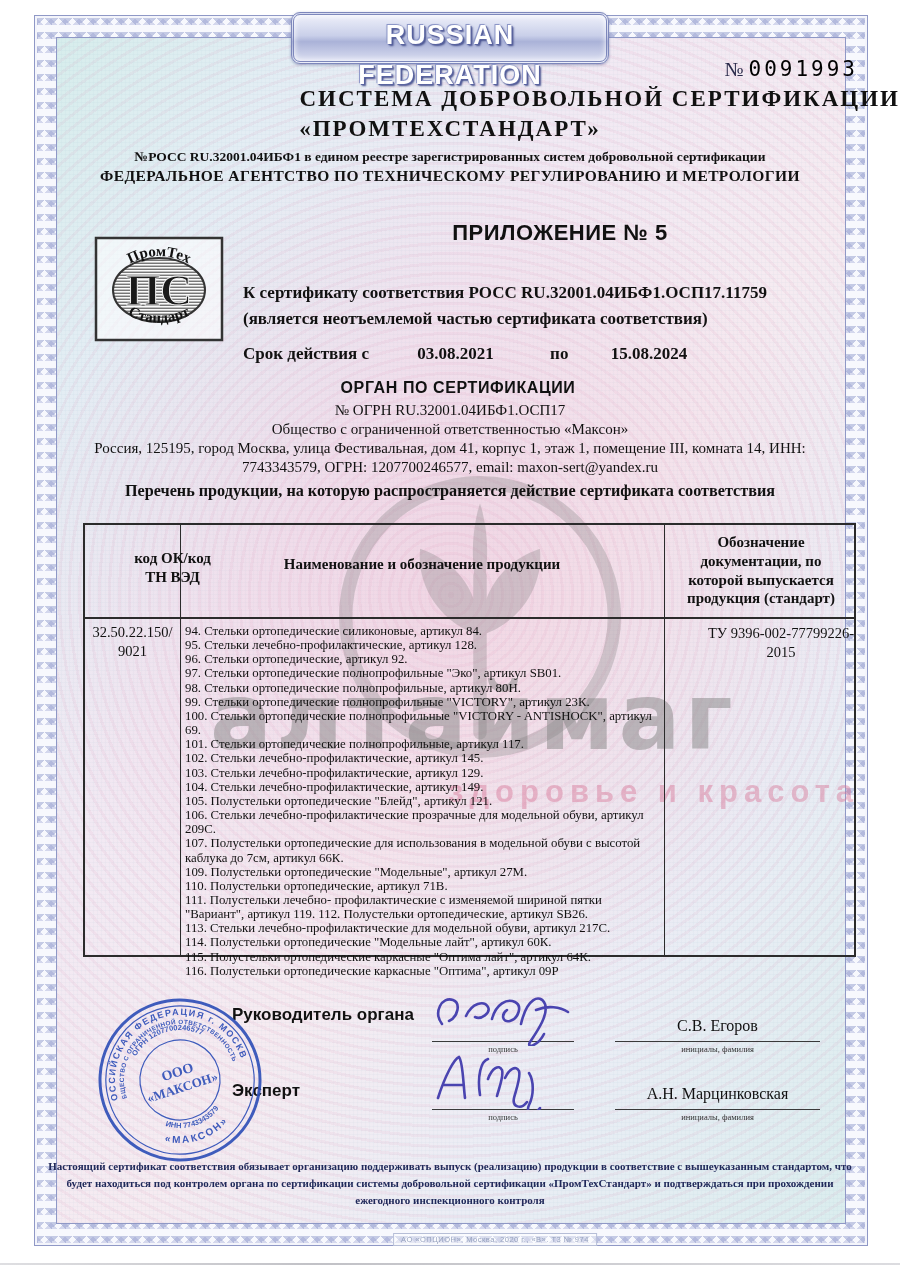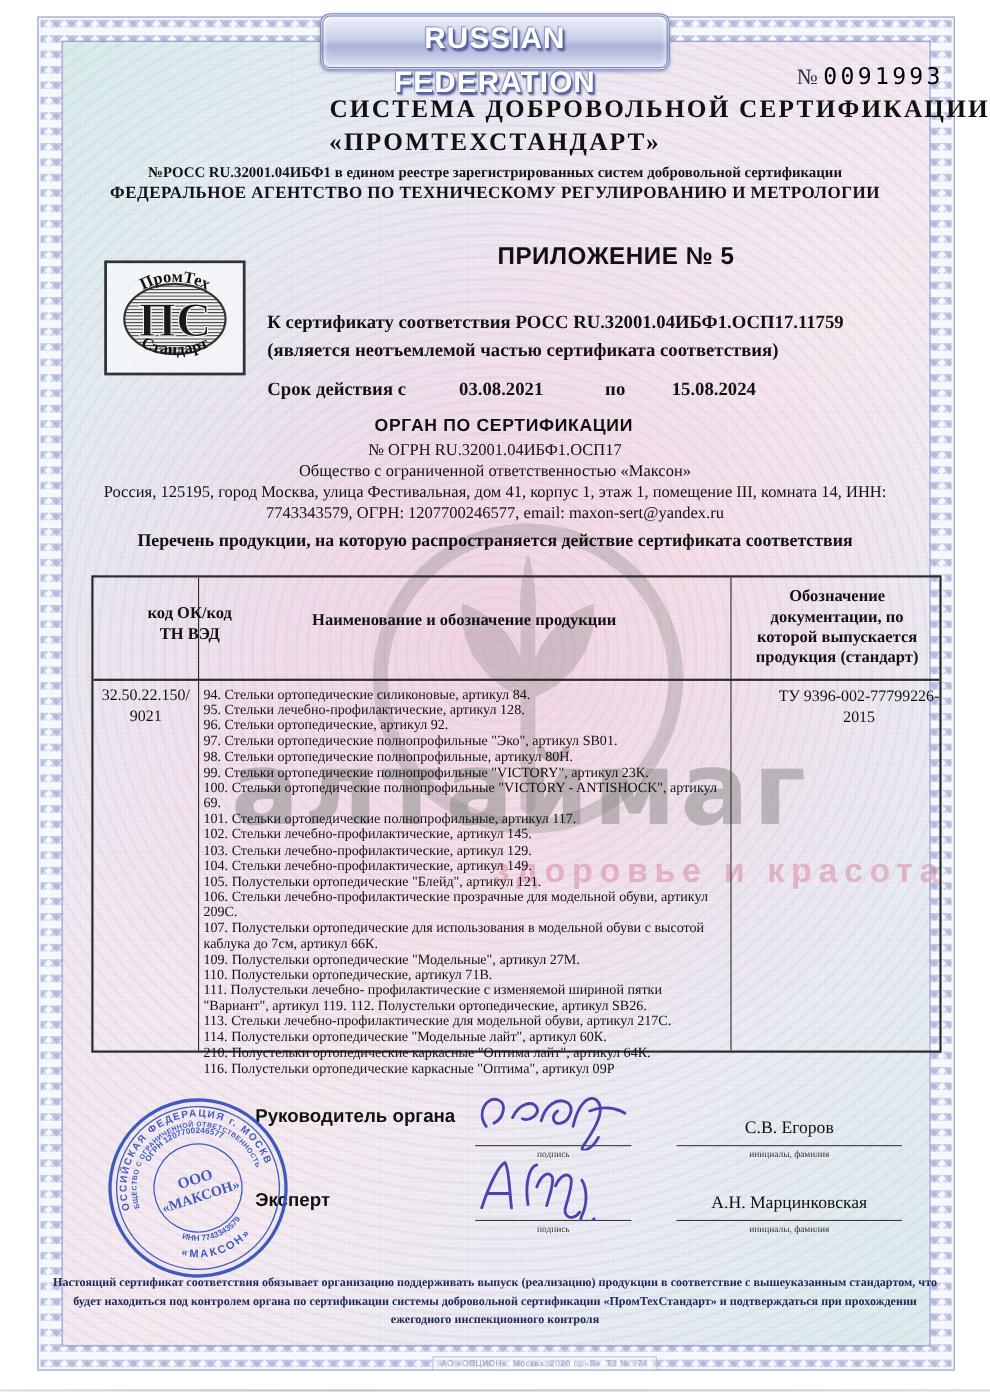--- a/index.html
+++ b/index.html
@@ -185,21 +185,21 @@
         <div class="item">103. Стельки лечебно-профилактические, артикул 129.</div>
         <div class="item">104. Стельки лечебно-профилактические, артикул 149.</div>
         <div class="item">105. Полустельки ортопедические "Блейд", артикул 121.</div>
         <div class="item">106. Стельки лечебно-профилактические прозрачные для модельной обуви, артикул 209С.</div>
         <div class="item">107. Полустельки ортопедические для использования в модельной обуви с высотой каблука до 7см, артикул 66К.</div>
         <div class="item">109. Полустельки ортопедические "Модельные", артикул 27М.</div>
         <div class="item">110. Полустельки ортопедические, артикул 71В.</div>
         <div class="item">111. Полустельки лечебно- профилактические с изменяемой шириной пятки "Вариант", артикул 119. 112. Полустельки ортопедические, артикул SB26.</div>
         <div class="item">113. Стельки лечебно-профилактические для модельной обуви, артикул 217С.</div>
         <div class="item">114. Полустельки ортопедические "Модельные лайт", артикул 60К.</div>
-        <div class="item">210. Полустельки ортопедические каркасные "Оптима лайт", артикул 64К.</div>
+        <div class="item">115. Полустельки ортопедические каркасные "Оптима лайт", артикул 64К.</div>
         <div class="item">116. Полустельки ортопедические каркасные "Оптима", артикул 09Р</div>
       </div>
     <div class="tb-doc">
         <div class="cellline">ТУ 9396-002-77799226-</div>
         <div class="cellline">2015</div>
       </div>
   </div>
 
   <div class="role role1">Руководитель органа</div>
   <div class="role role2">Эксперт</div>

